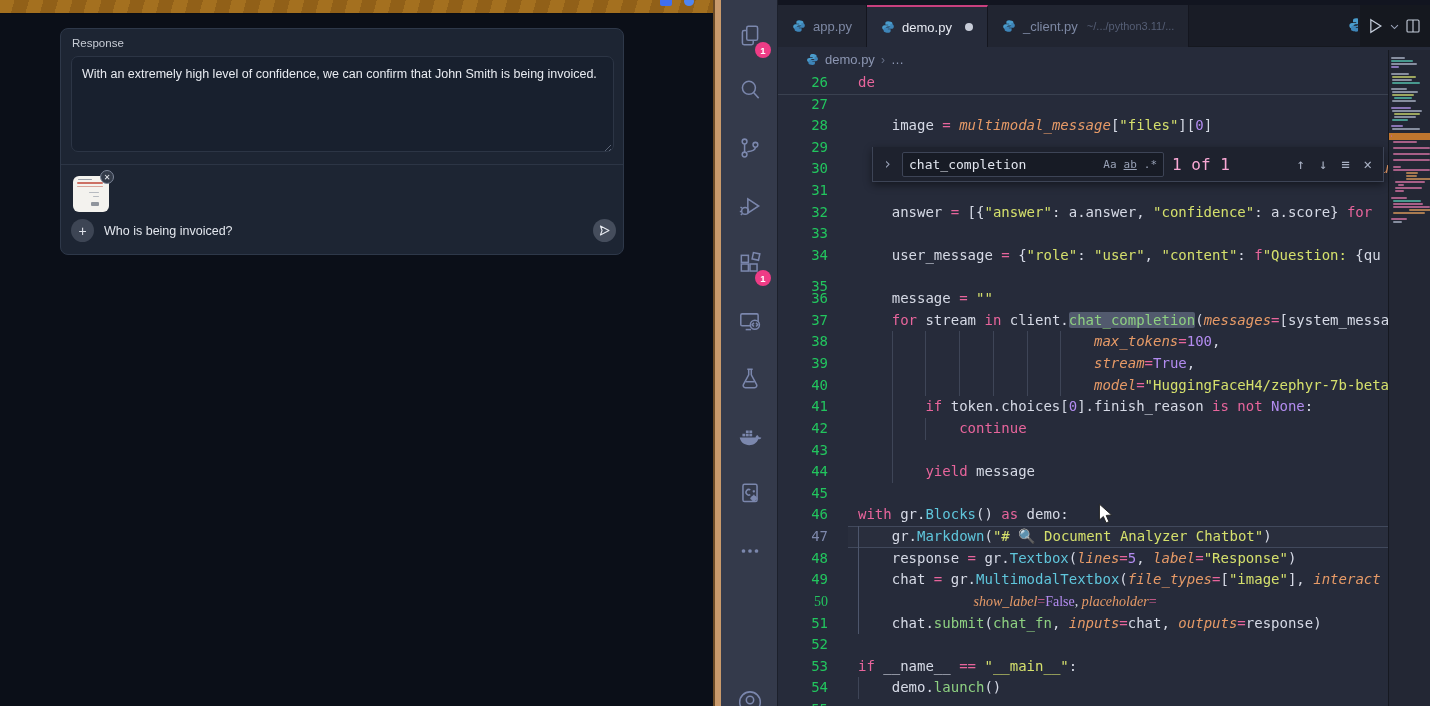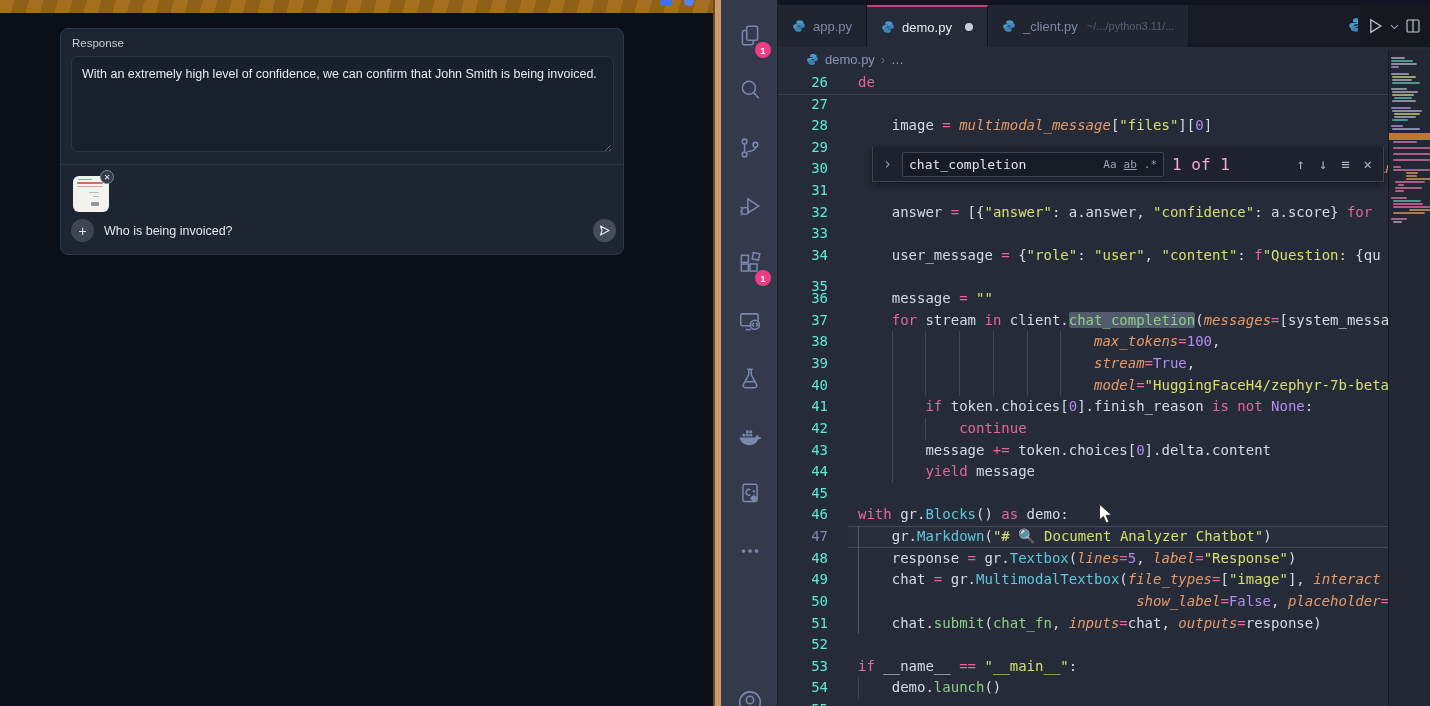--- a/index.html
+++ b/index.html
@@ -78,21 +78,21 @@
                 display:flex; align-items:center; gap:4px; justify-content:flex-end; padding-right:8px; }
   #crumbs { position:absolute; left:0; top:47px; width:610px; height:25px; background:#262b3a;
             display:flex; align-items:center; gap:6px; padding-left:28px; font-size:13px; color:#8c96b2; }
   #crumbs .sep { color:#646d85; font-size:12px; }
   #crumbs .pyicon { width:13px; height:13px; }
 
   #editor { position:absolute; left:0; top:72px; width:652px; height:634px; background:#262b3a;
             overflow:hidden; font-family:"DejaVu Sans Mono", monospace; }
   .cl { position:absolute; left:0; height:21.62px; width:610px; }
   .ln { position:absolute; left:0; top:0; width:50px; text-align:right; font-size:14px;
-        color:#5eead4; line-height:21.62px; }
+        color:#22c55e; line-height:21.62px; }
   .code { position:absolute; left:80px; top:0; width:530px; overflow:hidden; white-space:pre;
           font-size:14px; line-height:21.62px; color:#d6dae6; }
   .tk-kw  { color:var(--c-keyword); }
   .tk-op  { color:var(--c-keyword); }
   .tk-str { color:var(--c-string); }
   .tk-num { color:var(--c-number); }
   .tk-fn  { color:var(--c-function); }
   .tk-cls { color:var(--c-class_name); }
   .tk-teal{ color:#45c5ae; }
   .tk-param { color:var(--c-parameter); font-style:italic; }
@@ -386,21 +386,20 @@
             <div class="cl" style="top: 324.3px;">
               <span class="ln">41</span>
               <span class="code"><span class="tk-txt">        </span><span class="tk-kw">if</span><span class="tk-txt"> token.choices[</span><span class="tk-num">0</span><span class="tk-txt">].finish_reason </span><span class="tk-kw">is</span><span class="tk-txt"> </span><span class="tk-kw">not</span><span class="tk-txt"> </span><span class="tk-num">None</span><span class="tk-txt">:</span></span>
             </div>
             <div class="cl" style="top: 345.92px;">
               <span class="ln">42</span>
               <span class="code"><span class="tk-txt">            </span><span class="tk-kw">continue</span></span>
             </div>
             <div class="cl" style="top: 367.54px; padding-left: 24px;">
               <span class="ln">43</span>
-              <span class="code"><span class="tk-txt">        message </span><span class="tk-op">+=</span><span class="tk-txt"> token.choices[</span><span class="tk-num">0</span><span class="tk-txt">].delta.content</span></span>
             </div>
             <div class="cl" style="top: 389.16px;">
               <span class="ln">44</span>
               <span class="code"><span class="tk-txt">        </span><span class="tk-kw">yield</span><span class="tk-txt"> message</span></span>
             </div>
             <div class="cl" style="top: 410.78px;">
               <span class="ln">45</span>
               <span class="code"></span>
             </div>
             <div class="cl" style="top: 432.4px;">
@@ -412,21 +411,21 @@
               <span class="code"><span class="tk-txt">    gr.</span><span class="tk-cls">Markdown</span><span class="tk-txt">(</span><span class="tk-str">"# 🔍 Document Analyzer Chatbot"</span><span class="tk-txt">)</span></span>
             </div>
             <div class="cl" style="top: 475.64px;">
               <span class="ln">48</span>
               <span class="code"><span class="tk-txt">    response </span><span class="tk-op">=</span><span class="tk-txt"> gr.</span><span class="tk-cls">Textbox</span><span class="tk-txt">(</span><span class="tk-param">lines</span><span class="tk-op">=</span><span class="tk-num">5</span><span class="tk-txt">, </span><span class="tk-param">label</span><span class="tk-op">=</span><span class="tk-str">"Response"</span><span class="tk-txt">)</span></span>
             </div>
             <div class="cl" style="top: 497.26px;">
               <span class="ln">49</span>
               <span class="code"><span class="tk-txt">    chat </span><span class="tk-op">=</span><span class="tk-txt"> gr.</span><span class="tk-cls">MultimodalTextbox</span><span class="tk-txt">(</span><span class="tk-param">file_types</span><span class="tk-op">=</span><span class="tk-txt">[</span><span class="tk-str">"image"</span><span class="tk-txt">], </span><span class="tk-param">interact</span></span>
             </div>
-            <div class="cl" style="top: 518.88px;">
+            <div class="cl" style="top: 518.88px; font-family: Liberation Serif, serif;">
               <span class="ln">50</span>
               <span class="code"><span class="tk-txt">                                 </span><span class="tk-param">show_label</span><span class="tk-op">=</span><span class="tk-num">False</span><span class="tk-txt">, </span><span class="tk-param">placeholder</span><span class="tk-op">=</span></span>
             </div>
             <div class="cl" style="top: 540.5px;">
               <span class="ln">51</span>
               <span class="code"><span class="tk-txt">    chat.</span><span class="tk-fn">submit</span><span class="tk-txt">(</span><span class="tk-fn">chat_fn</span><span class="tk-txt">, </span><span class="tk-param">inputs</span><span class="tk-op">=</span><span class="tk-txt">chat, </span><span class="tk-param">outputs</span><span class="tk-op">=</span><span class="tk-txt">response)</span></span>
             </div>
             <div class="cl" style="top: 562.12px;">
               <span class="ln">52</span>
               <span class="code"></span>

